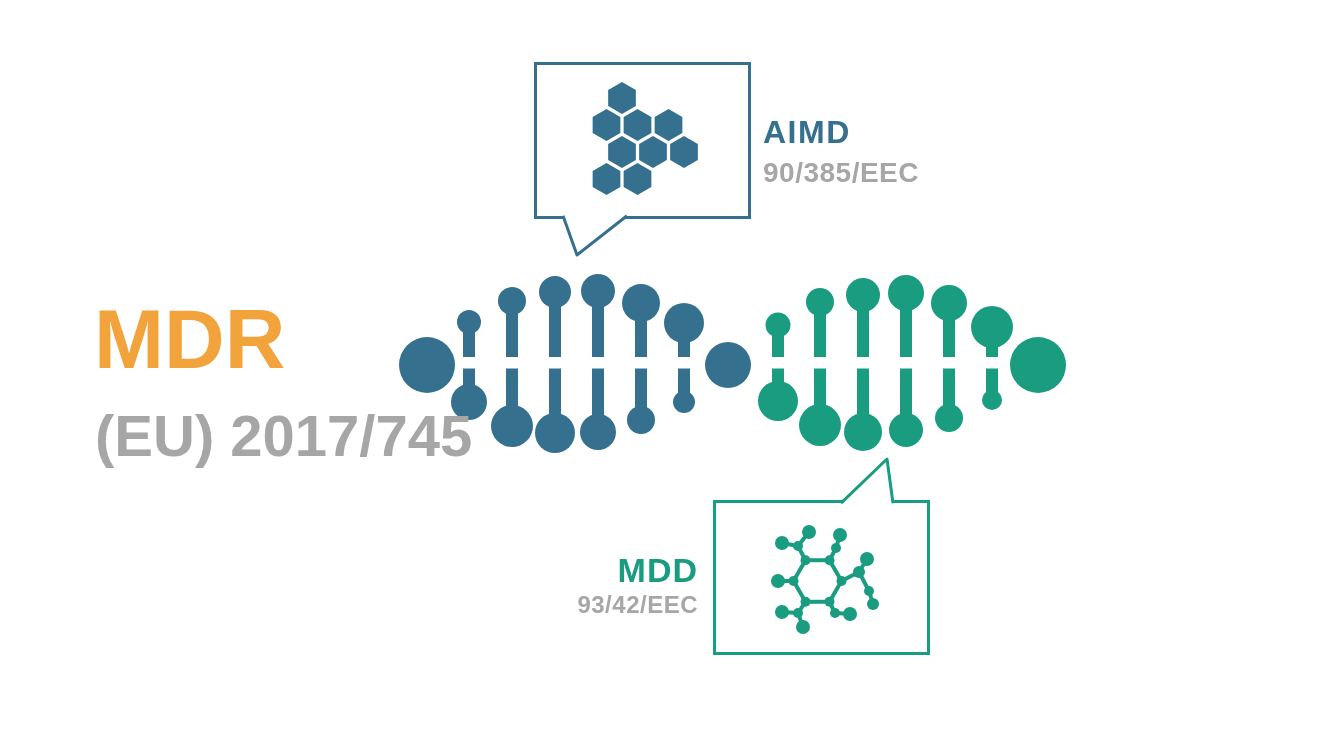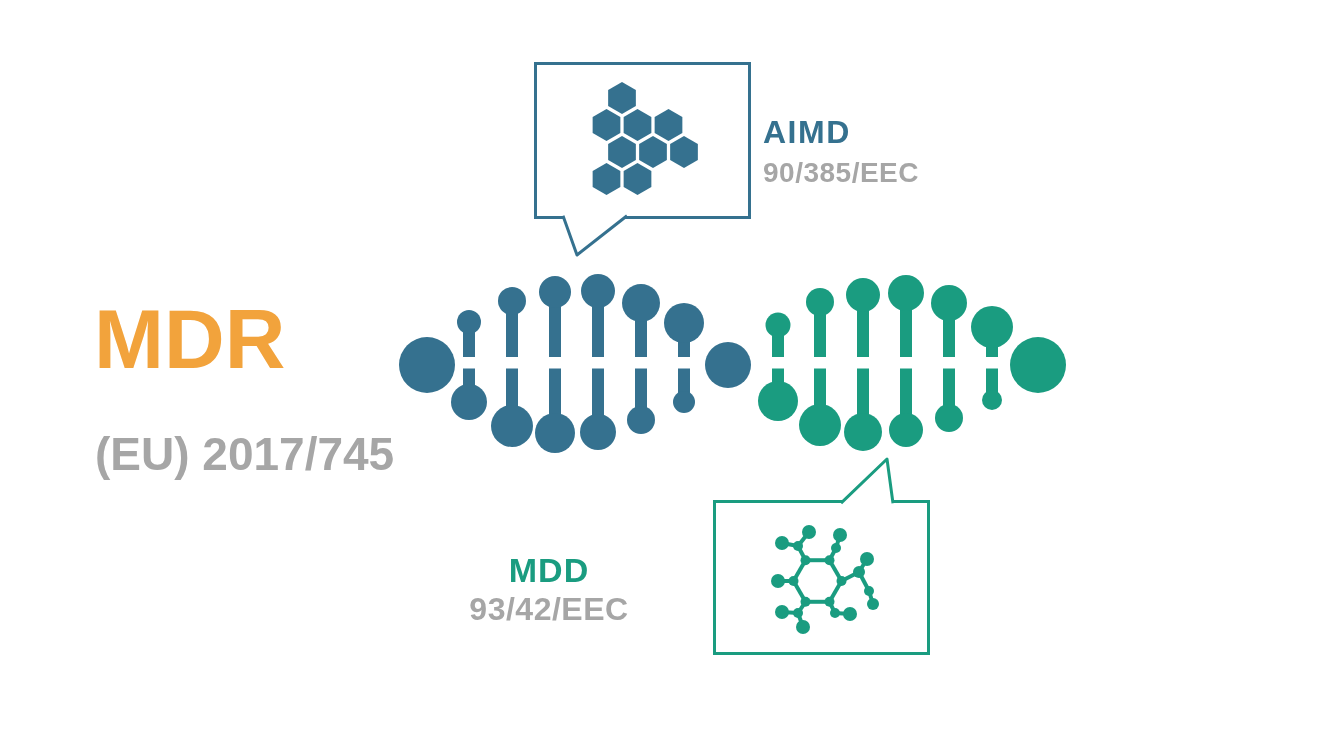--- a/index.html
+++ b/index.html
@@ -20,26 +20,26 @@
   }
   .scene{position:absolute;left:0;top:0;}
   .box{fill:#fff;stroke-width:3px;}
   .blue-box{stroke:var(--blue);}
   .green-box{stroke:var(--green);}
   .tail{fill:#fff;stroke-width:3px;stroke-linejoin:round;}
   .blue-tail{stroke:var(--blue);}
   .green-tail{stroke:var(--green);}
   .txt{position:absolute;line-height:1;font-weight:bold;white-space:nowrap;margin-top:15px;}
   .mdr-acronym{left:94px;top:282px;font-size:84px;color:var(--orange);letter-spacing:0px;}
-  .mdr-regulation{left:95px;top:416px;font-size:46px;color:var(--gray);}
+  .mdr-regulation{left:95px;top:392px;font-size:58px;color:var(--gray);}
   .aimd-acronym{left:763px;top:101px;font-size:32px;color:var(--blue);letter-spacing:1.5px;}
   .aimd-directive{left:763px;top:144px;font-size:28px;color:var(--gray);letter-spacing:0.5px;}
-  .mdd-line{left:400px;width:298px;text-align:center;}
+  .mdd-line{left:400px;width:298px;text-align:right;}
   .mdd-acronym{top:538px;font-size:34px;color:var(--green);letter-spacing:1px;}
-  .mdd-directive{top:578px;font-size:32px;color:var(--gray);letter-spacing:0.5px;}
+  .mdd-directive{top:578px;font-size:24px;color:var(--gray);letter-spacing:0.5px;}
 </style>
 </head>
 <body>
 
 <div class="slide">
 
   <svg class="scene" width="1326" height="753" viewBox="0 0 1326 753">
 
     <g id="dna-blue">
         <rect x="463" y="322" width="12" height="35" fill="#35718F"></rect>

